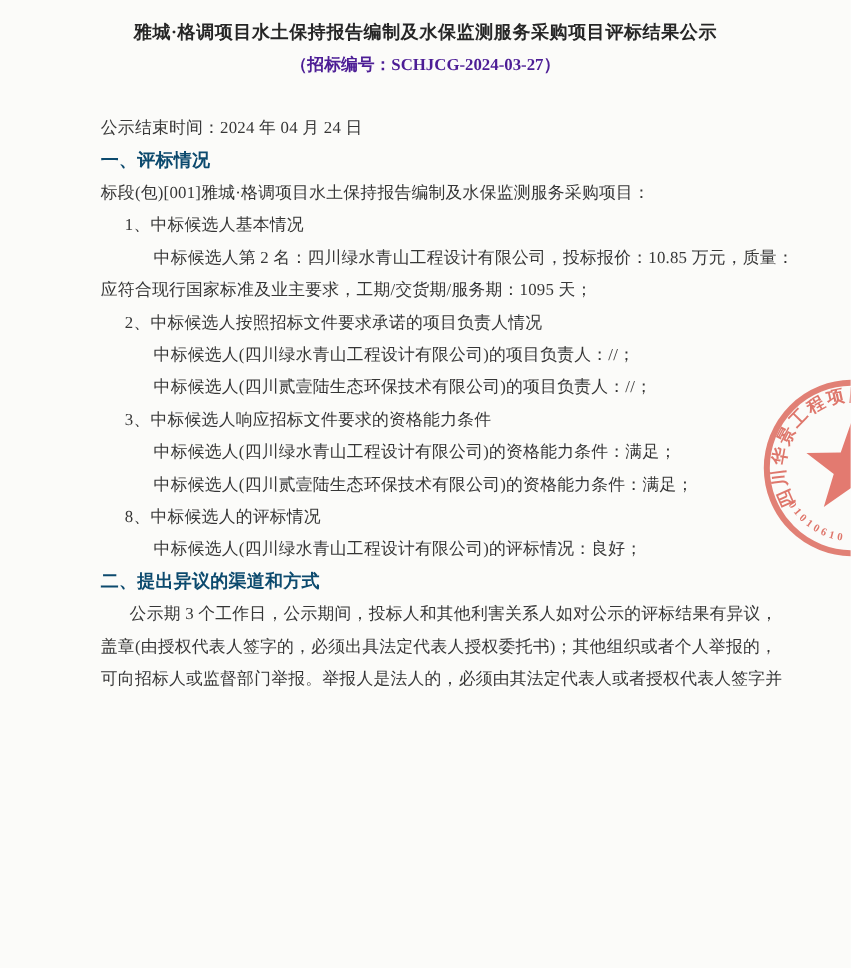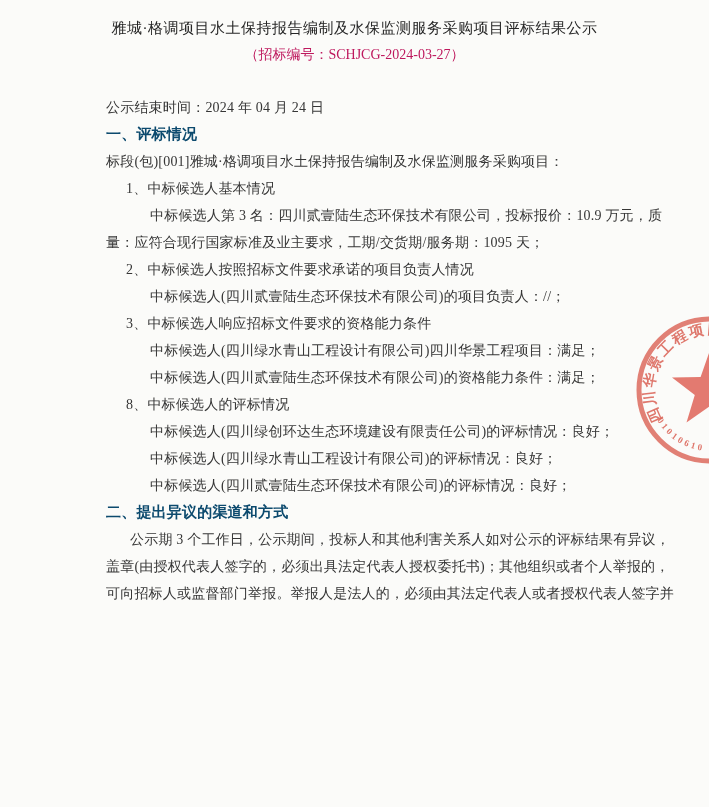--- a/index.html
+++ b/index.html
@@ -9,33 +9,34 @@
     background:#fbfbf9;
     overflow:hidden;
     box-sizing:border-box;
     font-family:"Liberation Serif","DejaVu Serif",serif;
     color:#363636;
   }
   .doc-title{
     padding-top:15px;
     text-align:center;
     font-size:15px;
-    font-weight:400;
+    font-weight:700;
     line-height:26px;
     color:#262626;
     letter-spacing:.5px;
   }
   .doc-subtitle{
     text-align:center;
     font-size:14px;
     line-height:28px;
-    color:#be185d;
+    color:#4c1d95;
+    font-weight:bold;
   }
   .doc-body{
-    margin:25px 75px 0 106px;
+    margin:25px 75px 0 84px;
     font-size:14px;
   }
   .doc-body .line{
     height:27px;
     line-height:27px;
     white-space:nowrap;
     letter-spacing:.2px;
   }
   .block.heading .line{
     font-weight:bold;
@@ -77,49 +78,46 @@
       </div>
       <div class="block text ind-none">
         <div class="line first">标段(包)[001]雅城·格调项目水土保持报告编制及水保监测服务采购项目：</div>
       </div>
       <div class="block text ind-item">
         <div class="line first">1、中标候选人基本情况</div>
       </div>
       <div class="block text ind-sub">
       </div>
       <div class="block text ind-sub">
-        <div class="line first">中标候选人第 3 名：四川贰壹陆生态环保技术有限公司，投标报价：10.9 万元，质</div>
-        <div class="line">量：应符合现行国家标准及业主要求，工期/交货期/服务期：1095 天；</div>
+        <div class="line first">中标候选人第 2 名：四川绿水青山工程设计有限公司，投标报价：10.85 万元，质量：</div>
+        <div class="line">应符合现行国家标准及业主要求，工期/交货期/服务期：1095 天；</div>
       </div>
       <div class="block text ind-item">
         <div class="line first">2、中标候选人按照招标文件要求承诺的项目负责人情况</div>
+      </div>
+      <div class="block text ind-sub">
+        <div class="line first">中标候选人(四川绿水青山工程设计有限公司)的项目负责人：//；</div>
       </div>
       <div class="block text ind-sub">
         <div class="line first">中标候选人(四川贰壹陆生态环保技术有限公司)的项目负责人：//；</div>
       </div>
       <div class="block text ind-item">
         <div class="line first">3、中标候选人响应招标文件要求的资格能力条件</div>
       </div>
       <div class="block text ind-sub">
-        <div class="line first">中标候选人(四川绿水青山工程设计有限公司)四川华景工程项目：满足；</div>
+        <div class="line first">中标候选人(四川绿水青山工程设计有限公司)的资格能力条件：满足；</div>
       </div>
       <div class="block text ind-sub">
         <div class="line first">中标候选人(四川贰壹陆生态环保技术有限公司)的资格能力条件：满足；</div>
       </div>
       <div class="block text ind-item">
         <div class="line first">8、中标候选人的评标情况</div>
       </div>
       <div class="block text ind-sub">
-        <div class="line first">中标候选人(四川绿创环达生态环境建设有限责任公司)的评标情况：良好；</div>
-      </div>
-      <div class="block text ind-sub">
         <div class="line first">中标候选人(四川绿水青山工程设计有限公司)的评标情况：良好；</div>
-      </div>
-      <div class="block text ind-sub">
-        <div class="line first">中标候选人(四川贰壹陆生态环保技术有限公司)的评标情况：良好；</div>
       </div>
       <div class="block heading ind-none">
         <div class="line first">二、提出异议的渠道和方式</div>
       </div>
       <div class="block text ind-para">
         <div class="line first">公示期 3 个工作日，公示期间，投标人和其他利害关系人如对公示的评标结果有异议，</div>
         <div class="line">盖章(由授权代表人签字的，必须出具法定代表人授权委托书)；其他组织或者个人举报的，</div>
         <div class="line">可向招标人或监督部门举报。举报人是法人的，必须由其法定代表人或者授权代表人签字并</div>
       </div>
     </div>

